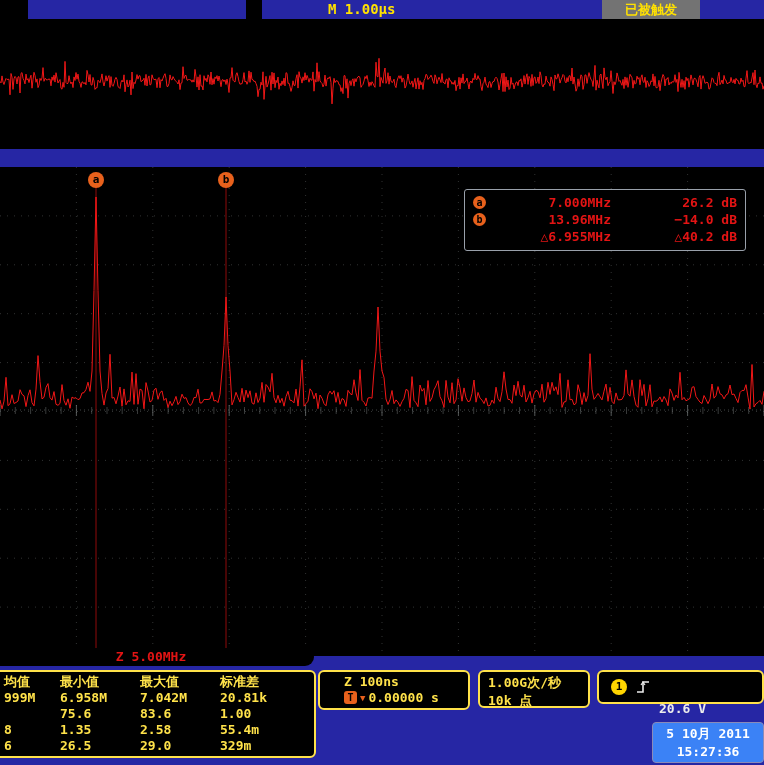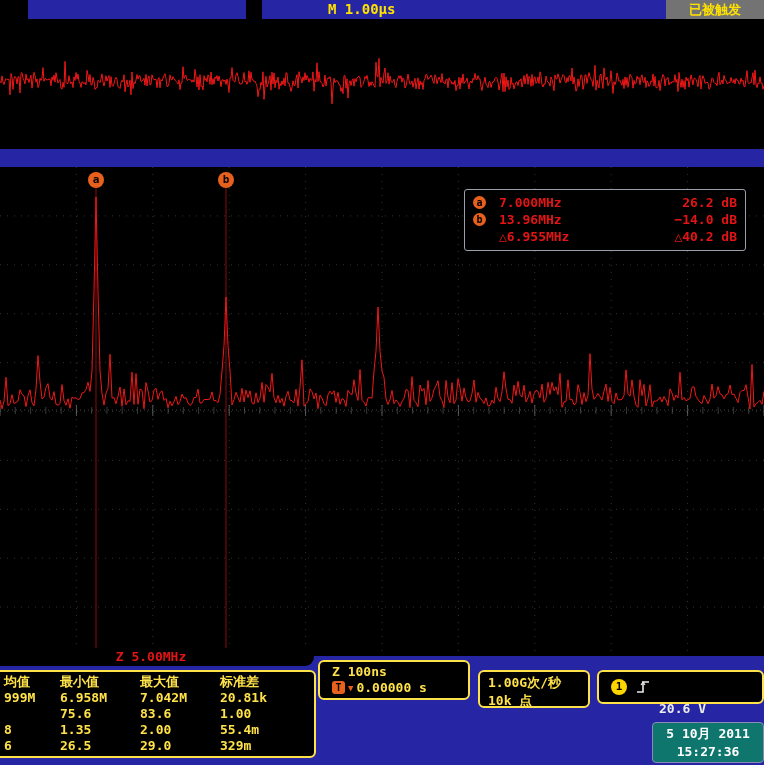--- a/index.html
+++ b/index.html
@@ -1,21 +1,21 @@
 <!DOCTYPE html>
 <html><head>
 <meta charset="utf-8">
 <style>
   html,body{margin:0;padding:0;background:#2626a4;}
   .screen{position:relative;width:764px;height:765px;background:#2626a4;overflow:hidden;
           font-family:"DejaVu Sans Mono","DejaVu Sans",monospace;}
   *{box-sizing:border-box;}
 
   
-  .top-bar{position:absolute;left:0;top:0;width:764px;height:19px;}
+  .top-bar{position:absolute;left:0;top:0;width:700px;height:19px;}
   .corner-box{position:absolute;left:0;top:0;width:28px;height:19px;background:#000;}
   .trig-pos-marker{position:absolute;left:246px;top:0;width:16px;height:19px;background:#000;}
   .timebase{position:absolute;left:328px;top:1px;font-size:14px;font-weight:bold;color:#ffe100;}
   .trig-status{position:absolute;right:0;top:0;width:98px;height:19px;background:#737373;
                color:#ffe100;font-size:13px;font-weight:bold;text-align:center;line-height:19px;}
 
   
   .wave-panel{position:absolute;left:0;top:19px;width:764px;height:130px;background:#000;}
   .fft-panel{position:absolute;left:0;top:167px;width:764px;height:489px;background:#000;}
   svg{display:block;}
@@ -26,50 +26,50 @@
   #marker-a{left:88px;top:5px;}
   #marker-b{left:218px;top:5px;}
 
   
   .readout-box{position:absolute;left:464px;top:22px;width:282px;background:#000;
                border:1px solid #99a0aa;border-radius:3px;padding:4px 8px 5px 8px;z-index:4;}
   .ro-row{display:grid;grid-template-columns:26px 112px 1fr;align-items:center;height:17px;}
   .ro-badge{width:13px;height:13px;border-radius:50%;background:#e8611c;color:#000;
             font-size:10px;font-weight:bold;text-align:center;line-height:13px;}
   .ro-badge:empty{background:transparent;}
-  .ro-freq,.ro-level{color:#e31414;font-size:13px;font-weight:bold;white-space:nowrap;}
+  .ro-freq,.ro-level{color:#e31414;font-size:13px;font-weight:bold;white-space:nowrap;text-align:right;}
   .ro-level{text-align:right;}
 
   
   .math-bar{position:absolute;left:-12px;top:648px;width:326px;height:18px;background:#000;
             border-radius:0 9px 9px 0;color:#e31414;font-size:13px;font-weight:bold;
             text-align:center;line-height:18px;z-index:6;}
 
   
   .status{position:absolute;left:0;top:656px;width:764px;height:109px;background:#2626a4;}
   .sbox{position:absolute;background:#000;border:2px solid #ffe24a;border-radius:6px;
         color:#ffe24a;font-weight:bold;font-size:13px;}
   .meas{left:-14px;top:14px;width:330px;height:88px;padding:2px 4px 2px 16px;}
   .meas-grid{display:grid;grid-template-columns:56px 80px 80px 84px;line-height:16px;}
   .mc{white-space:nowrap;}
 
-  .zoom{left:318px;top:4px;width:152px;height:40px;padding:2px 12px;}
+  .zoom{left:318px;top:14px;width:152px;height:40px;padding:2px 24px;}
   .zline2{display:flex;align-items:center;gap:3px;margin-top:1px;}
   .t-icon{display:inline-block;width:13px;height:13px;background:#e8611c;color:#000;
           border-radius:3px;font-size:10px;line-height:13px;text-align:center;font-weight:bold;}
   .delay-arrow{color:#e8611c;font-size:9px;}
 
   .acq{left:478px;top:14px;width:112px;height:38px;padding:2px 8px;}
 
   .trig{left:597px;top:14px;width:167px;height:34px;display:flex;align-items:center;gap:9px;padding:0 12px;}
   .ch-badge{width:16px;height:16px;border-radius:50%;background:#ffd500;color:#000;
             font-size:11px;font-weight:bold;text-align:center;line-height:16px;flex:0 0 16px;}
   .trig-level{color:#ececec;margin-top:42px;}
 
-  .dt{position:absolute;left:652px;top:66px;width:112px;height:41px;background:#0f766e;
+  .dt{position:absolute;left:652px;top:66px;width:112px;height:41px;background:#3b82f6;
       border:1px solid #8a8ab8;border-radius:4px;color:#fff;font-size:13px;font-weight:bold;
       text-align:center;padding-top:2px;line-height:18px;}
 </style>
 </head>
 <body>
 
 <div class="screen">
 
   <div class="top-bar">
     <div class="corner-box"></div>
@@ -198,21 +198,21 @@
         <span class="mc">7.042M</span>
         <span class="mc">20.81k</span>
 
         <span class="mc"></span>
         <span class="mc">75.6</span>
         <span class="mc">83.6</span>
         <span class="mc">1.00</span>
 
         <span class="mc">8</span>
         <span class="mc">1.35</span>
-        <span class="mc">2.00</span>
+        <span class="mc">2.58</span>
         <span class="mc">55.4m</span>
 
         <span class="mc">6</span>
         <span class="mc">26.5</span>
         <span class="mc">29.0</span>
         <span class="mc">329m</span>
       </div>
     </div>
 
     <div class="sbox zoom">

